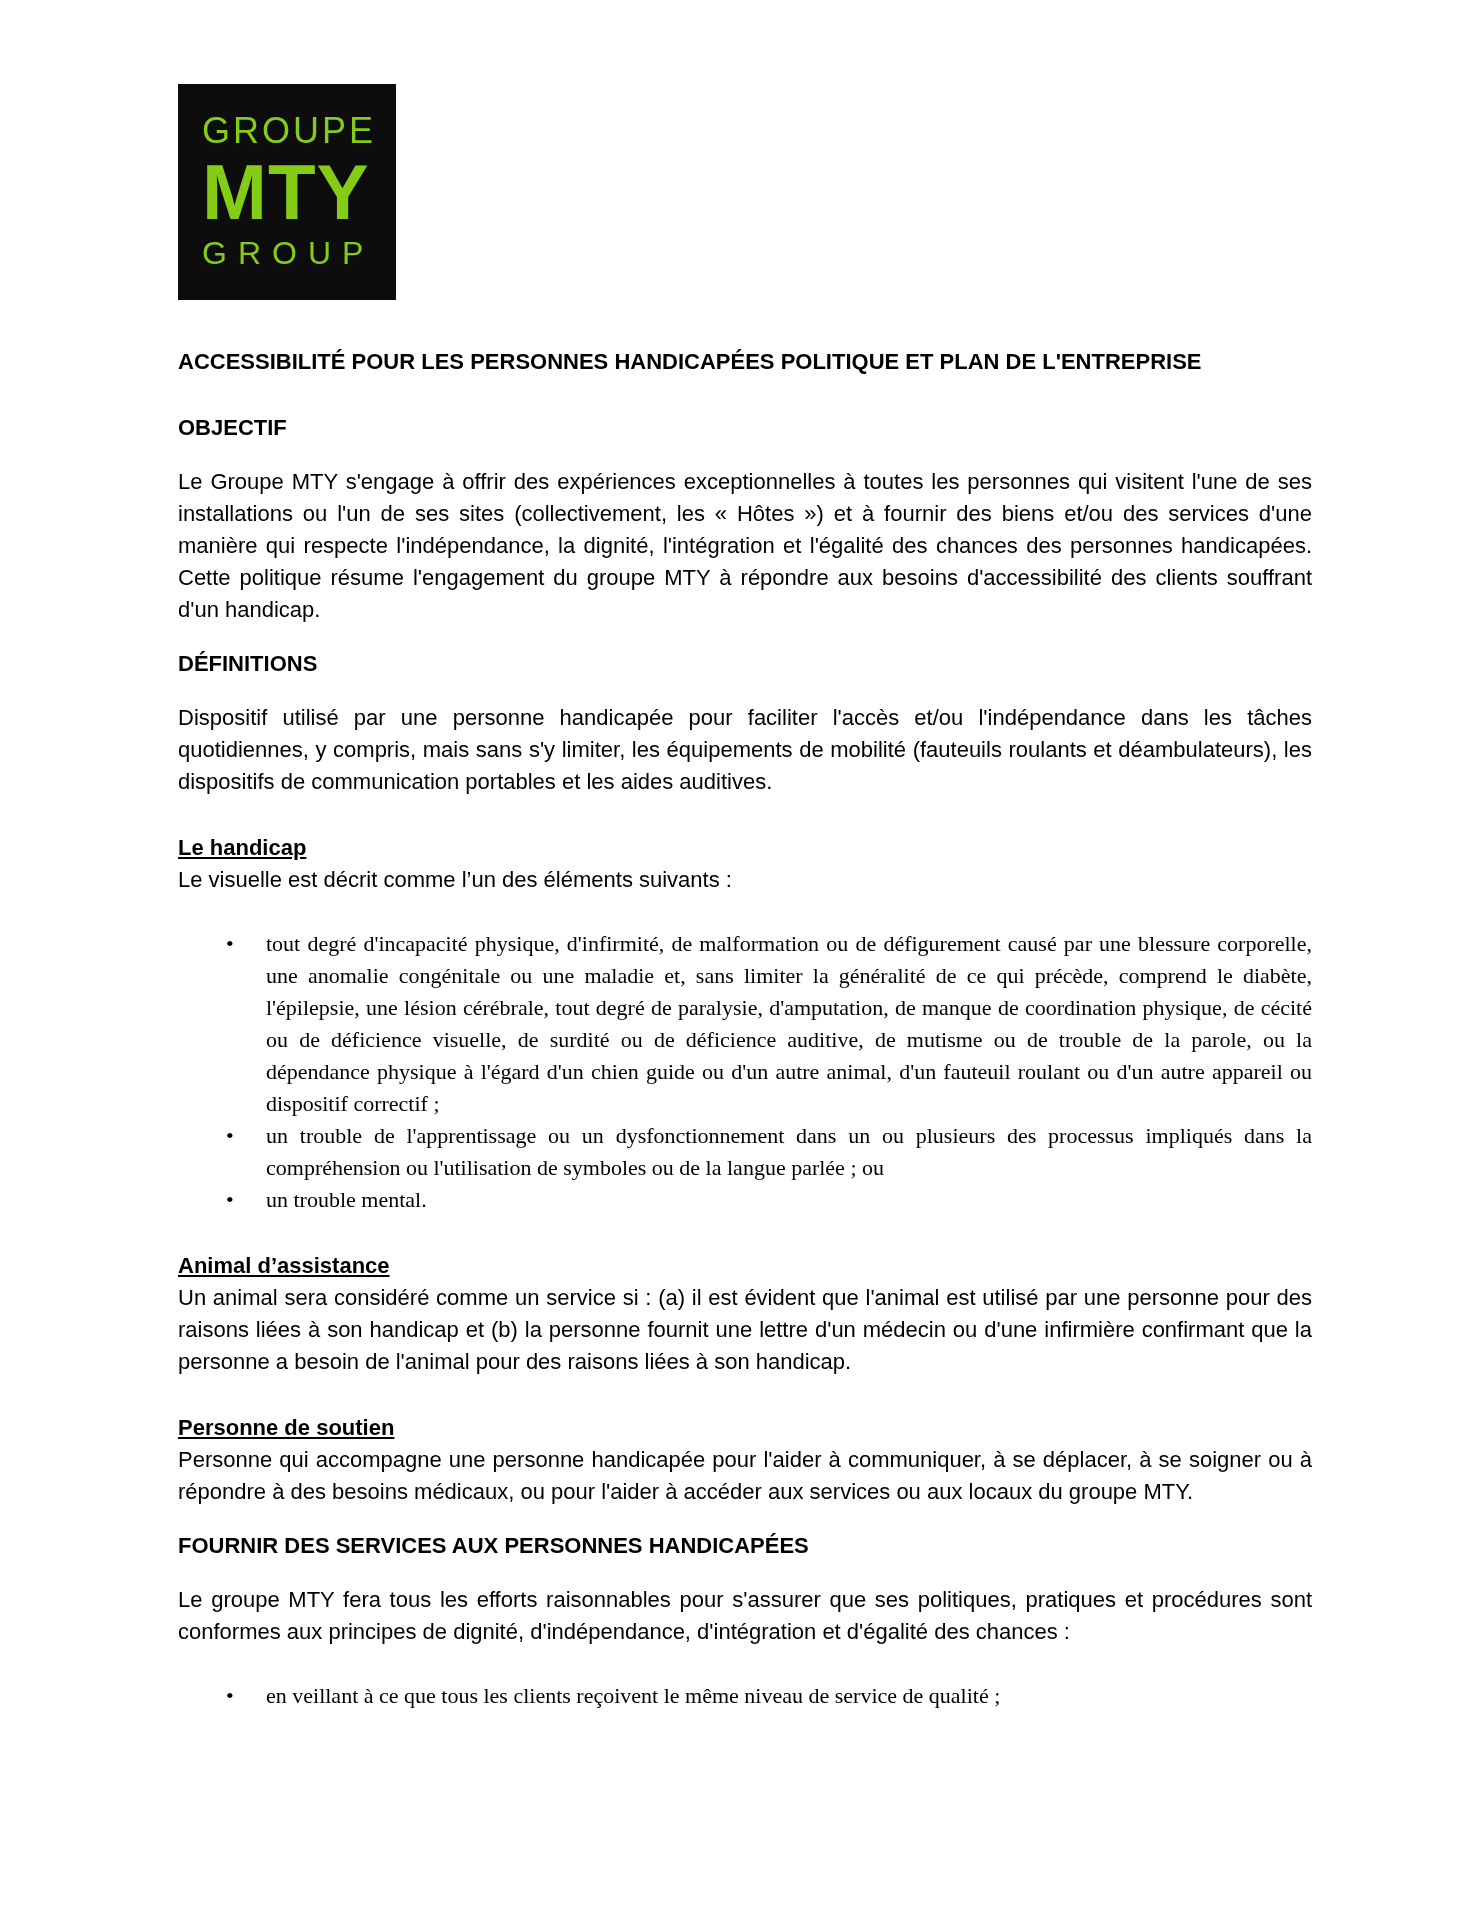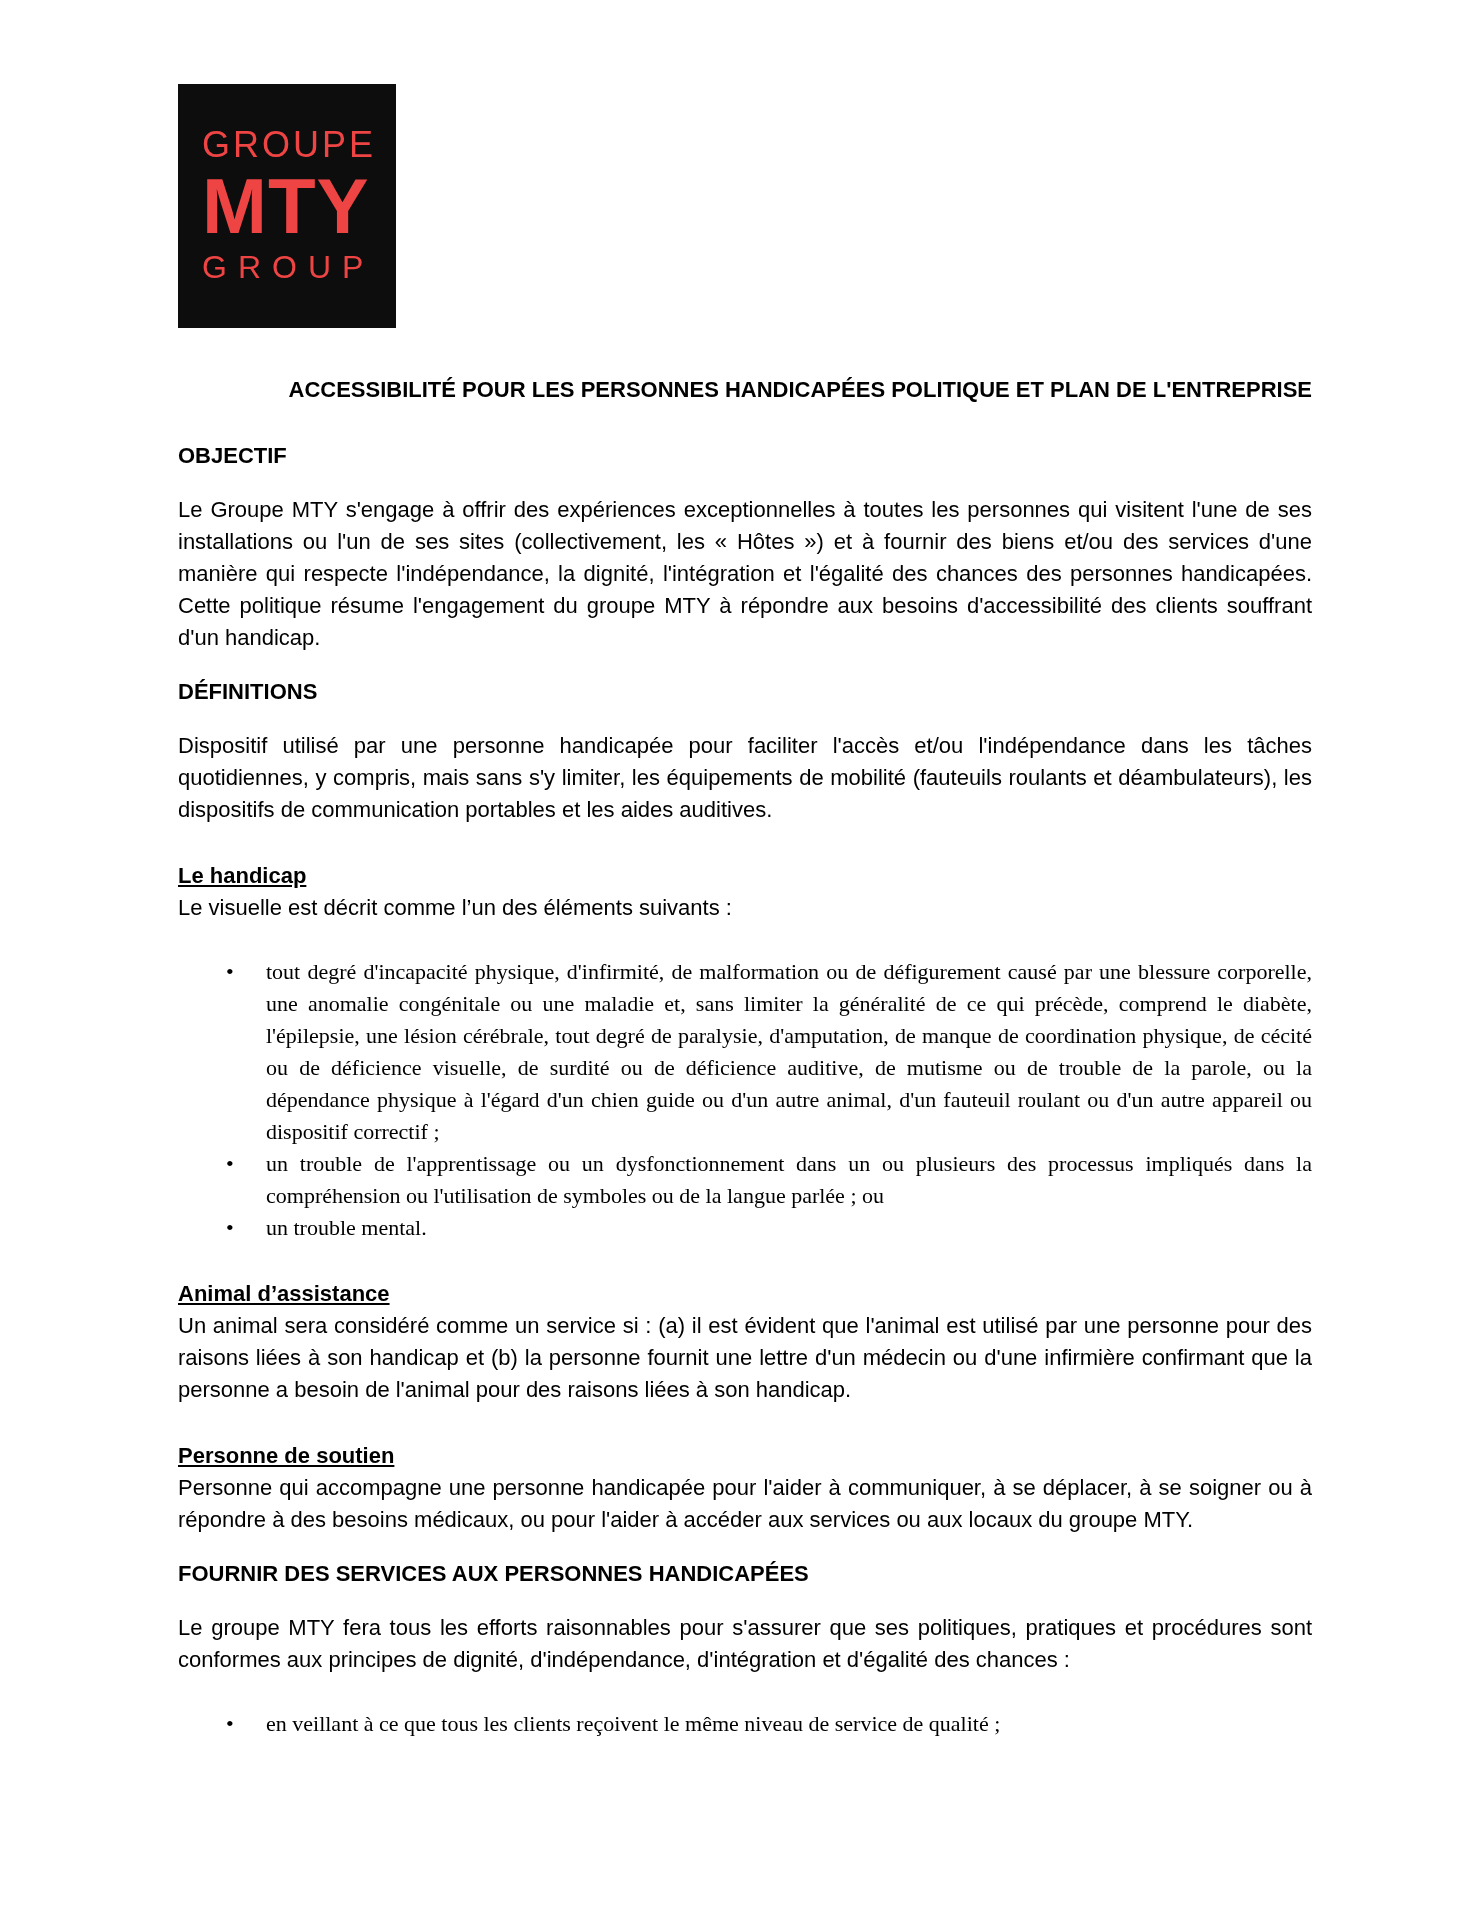--- a/index.html
+++ b/index.html
@@ -10,23 +10,23 @@
     min-height: 1920px;
     background: #ffffff;
     padding: 84px 172px 60px 178px;
     font-family: "Liberation Sans", sans-serif;
     font-size: 22px;
     line-height: 32px;
     color: #000000;
   }
   .logo {
     width: 218px;
-    height: 244px;
+    height: 216px;
     background: #0d0d0d;
-    color: #ef4444;
+    color: #84cc16;
     display: flex;
     flex-direction: column;
     justify-content: center;
     padding: 36px 24px;
     margin-bottom: 46px;
   }
   .logo-top {
     font-size: 36px;
     line-height: 44px;
     letter-spacing: 3px;
@@ -43,21 +43,20 @@
     line-height: 44px;
     letter-spacing: 11px;
     font-weight: 400;
     text-align: center;
   }
   .doc-title {
     font-size: 22px;
     font-weight: 700;
     white-space: nowrap;
     margin-bottom: 34px;
-    text-align: right;
   }
   .h-section {
     font-size: 22px;
     font-weight: 700;
     margin: 22px 0;
   }
   .h-sub {
     font-size: 22px;
     font-weight: 700;
     text-decoration: underline;

